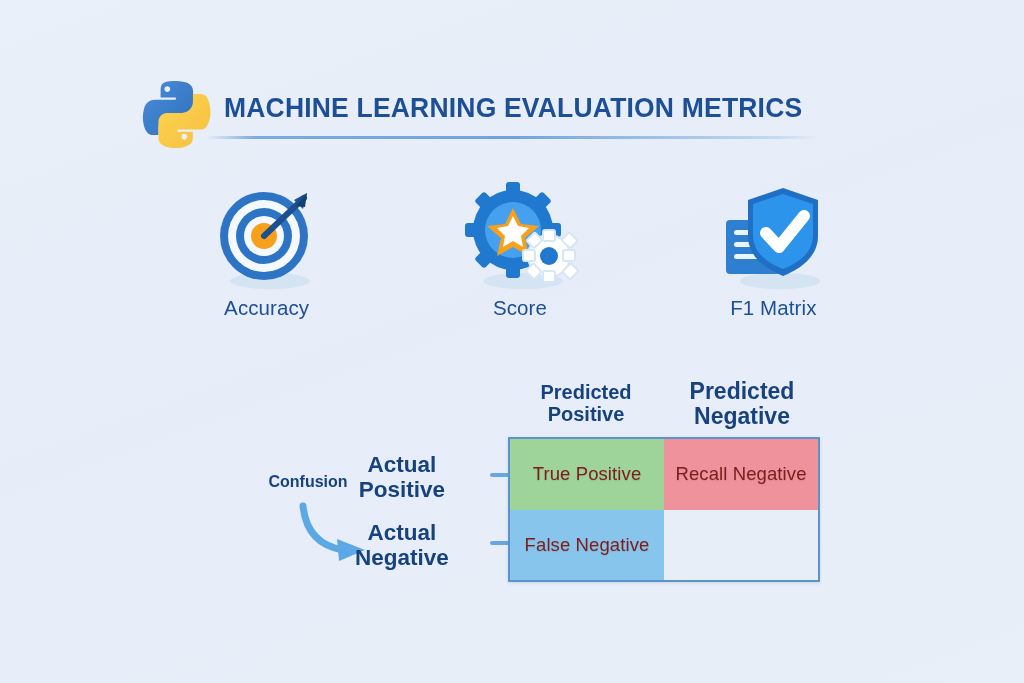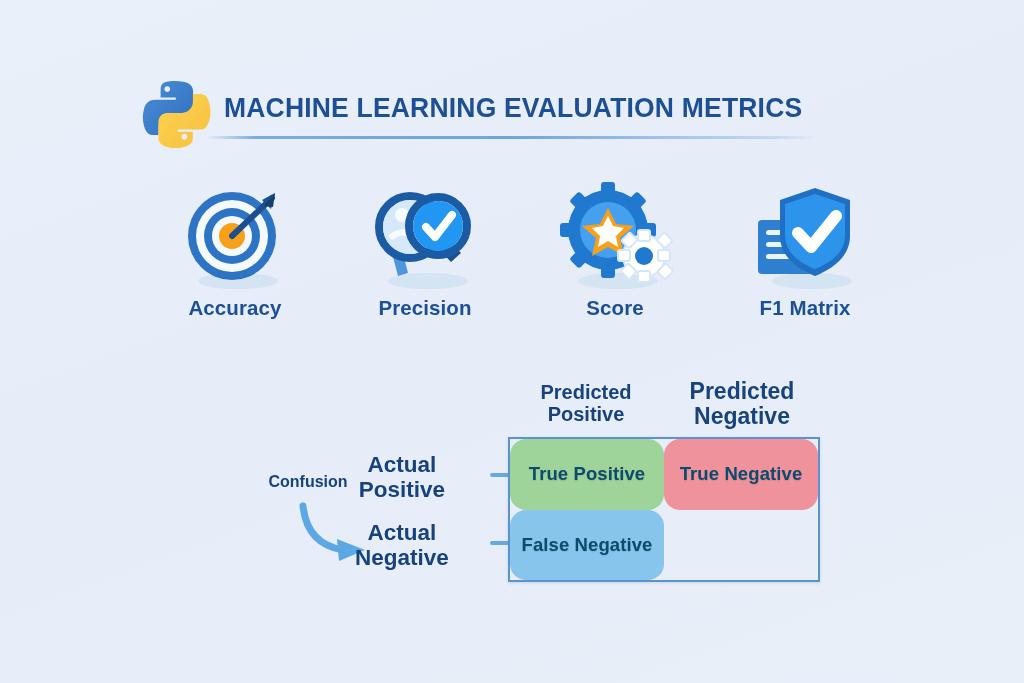--- a/index.html
+++ b/index.html
@@ -80,21 +80,21 @@
   }
   .metric-icon {
     width: 118px;
     height: 112px;
     position: relative;
   }
   .metric-icon svg { display: block; }
   .metric-label {
     margin-top: 4px;
     font-size: 20.5px;
-    font-weight: 700;
+    font-weight: 400;
     color: #1c4f96;
     letter-spacing: 0.1px;
   }
 
   
   .cm-title {
     position: absolute;
     left: 238px;
     top: 466px;
     width: 140px;
@@ -162,26 +162,25 @@
     box-sizing: border-box;
     display: grid;
     grid-template-columns: 1fr 1fr;
     grid-template-rows: 1fr 1fr;
     box-shadow: 0 1px 3px rgba(60,100,150,0.18);
   }
   .cell {
     display: flex;
     align-items: center;
     justify-content: center;
-    color: #0c4a6e;
+    color: #7f1d1d;
     font-size: 18.5px;
-    font-weight: 700;
+    font-weight: 400;
     letter-spacing: 0.1px;
     text-shadow: 0 1px 1px rgba(90,90,90,0.18);
-    border-radius: 16px;
   }
   .cell.tp { background: #9ed39a; }
   .cell.fp { background: #f5a97b; }
   .cell.fn { background: #f0929c; }
   .cell.tn { background: #87c5ec; }
 </style>
 </head>
 <body>
 
 <div class="canvas">
@@ -222,37 +221,20 @@
           <circle cx="56" cy="56" r="20" fill="#f4f9ff"></circle>
           <circle cx="56" cy="56" r="13" fill="#f9a01b"></circle>
           <path d="M56 56 L96 18" stroke="#1b4f8f" stroke-width="6" stroke-linecap="round"></path>
           <path d="M99 13 L86 20 L95 29 Z" fill="#1b4f8f"></path>
           <path d="M99 13 L97 27 L88 26 Z" fill="#12406f"></path>
         </svg>
       </div>
       <div class="metric-label">Accuracy</div>
     </div>
 
-    <div class="metric">
-      <div class="metric-icon">
-        <svg viewBox="0 0 118 112" width="118" height="112">
-          <ellipse cx="62" cy="101" rx="40" ry="8" fill="#cfe0f2" opacity="0.75"></ellipse>
-          <path d="M32 96 L26 73 L36 70 L42 93 Z" fill="#4f96dd"></path>
-          <circle cx="44" cy="47" r="31" fill="none" stroke="#1b5ba3" stroke-width="8"></circle>
-          <circle cx="44" cy="47" r="27" fill="#d6e9fa"></circle>
-          <path d="M24 58 q12 -10 22 -2 t20 -9" stroke="#ffffff" stroke-width="6" fill="none" opacity="0.85"></path>
-          <circle cx="36" cy="35" r="7" fill="#ffffff" opacity="0.8"></circle>
-          <path d="M85 82 L68 64 L78 55 L95 73 Z" fill="#1b4f8f"></path>
-          <circle cx="72" cy="46" r="29" fill="none" stroke="#1b5ba3" stroke-width="8"></circle>
-          <circle cx="72" cy="46" r="25" fill="#2196f3"></circle>
-          <path d="M60 47 L69 57 L86 35" stroke="#ffffff" stroke-width="8" fill="none" stroke-linecap="round" stroke-linejoin="round"></path>
-        </svg>
-      </div>
-      <div class="metric-label">Precision</div>
-    </div>
 
     <div class="metric">
       <div class="metric-icon">
         <svg viewBox="0 0 118 112" width="118" height="112">
           <ellipse cx="62" cy="101" rx="40" ry="8" fill="#cfe0f2" opacity="0.75"></ellipse>
           <g fill="#2178cf">
             <circle cx="52" cy="50" r="40"></circle>
             <g>
               <rect x="45" y="2" width="14" height="14" rx="3"></rect>
               <rect x="45" y="84" width="14" height="14" rx="3"></rect>
@@ -332,17 +314,17 @@
   <div class="row-head neg">
     <div>Actual</div>
     <div>Negative</div>
   </div>
 
   <div class="connector top"></div>
   <div class="connector bot"></div>
 
   <div class="matrix">
     <div class="cell tp">True Positive</div>
-    <div class="cell fn">True Negative</div>
+    <div class="cell fn">Recall Negative</div>
     <div class="cell tn">False Negative</div>
   </div>
 
 </div>
 
 </body></html>

